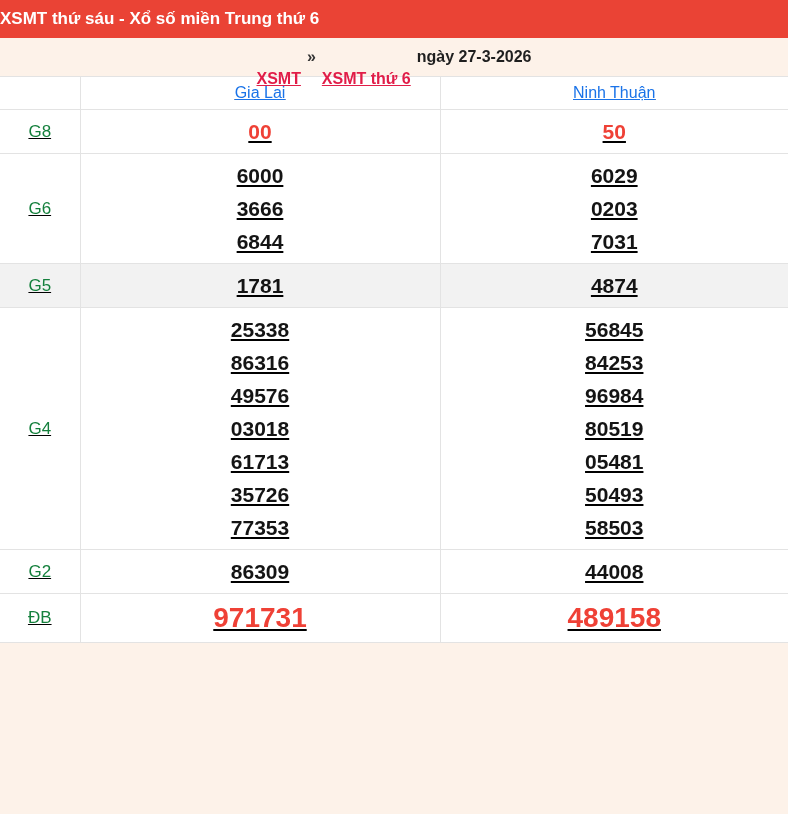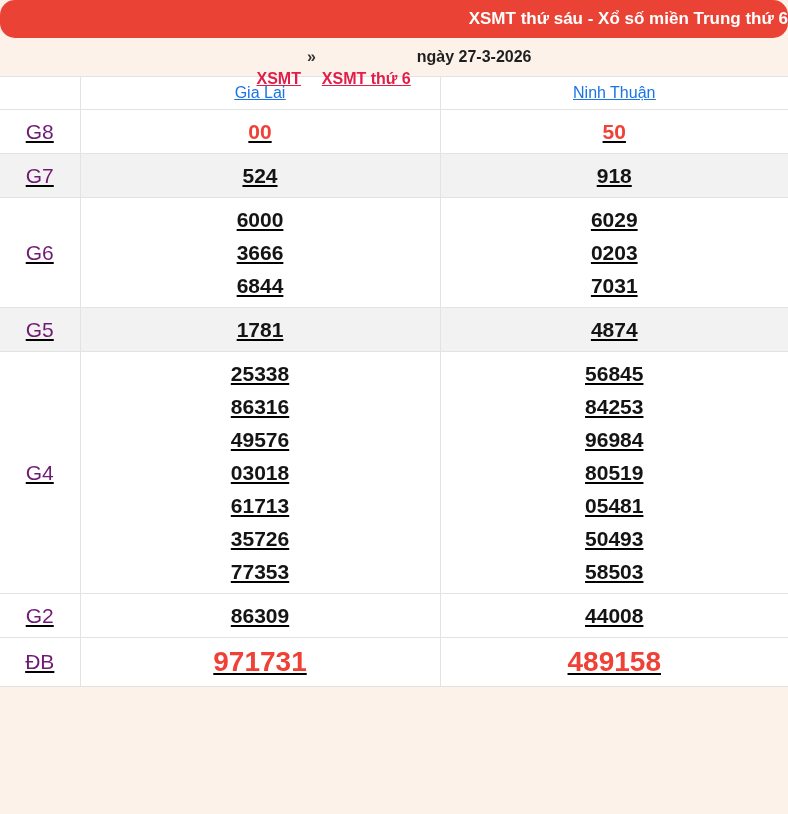--- a/index.html
+++ b/index.html
@@ -11,24 +11,23 @@
     height: 814px;
     background: #fdf2e9;
     overflow: hidden;
   }
   .titlebar {
     height: 38px;
     background: #ea4335;
     color: #ffffff;
     display: flex;
     align-items: center;
-    justify-content: flex-end;
+    justify-content: flex-start;
     font-size: 17px;
     font-weight: bold;
-    border-radius: 15px;
   }
   .breadcrumb {
     height: 38px;
     display: flex;
     align-items: center;
     justify-content: center;
     font-size: 16px;
     font-weight: bold;
     color: #1f1f1f;
     gap: 6px;
@@ -63,23 +62,23 @@
     font-weight: normal;
     font-size: 16px;
     background: #ffffff;
   }
   thead th a {
     color: #1a73e8;
     text-decoration: underline;
     cursor: pointer;
   }
   td.label-cell {
-    font-size: 21px;
+    font-size: 17px;
     font-weight: normal;
-    color: #701a75;
+    color: #15803d;
   }
   td.nums-cell { padding: 5px 12px; }
   td.nums-cell .num {
     font-size: 21px;
     font-weight: bold;
     color: #141414;
     line-height: 33px;
   }
   tr.shaded { background: #f2f2f2; }
   tr.highlight td.nums-cell .num { color: #ef4136; }
@@ -118,29 +117,20 @@
     </tr>
   </thead>
   <tbody id="rows-body">
       <tr class="highlight">
         <td class="label-cell">G8</td>
         <td class="nums-cell">
           <div class="num">00</div>
         </td>
         <td class="nums-cell">
           <div class="num">50</div>
-        </td>
-      </tr>
-      <tr class="shaded">
-        <td class="label-cell">G7</td>
-        <td class="nums-cell">
-          <div class="num">524</div>
-        </td>
-        <td class="nums-cell">
-          <div class="num">918</div>
         </td>
       </tr>
       <tr>
         <td class="label-cell">G6</td>
         <td class="nums-cell">
           <div class="num">6000</div>
           <div class="num">3666</div>
           <div class="num">6844</div>
         </td>
         <td class="nums-cell">

